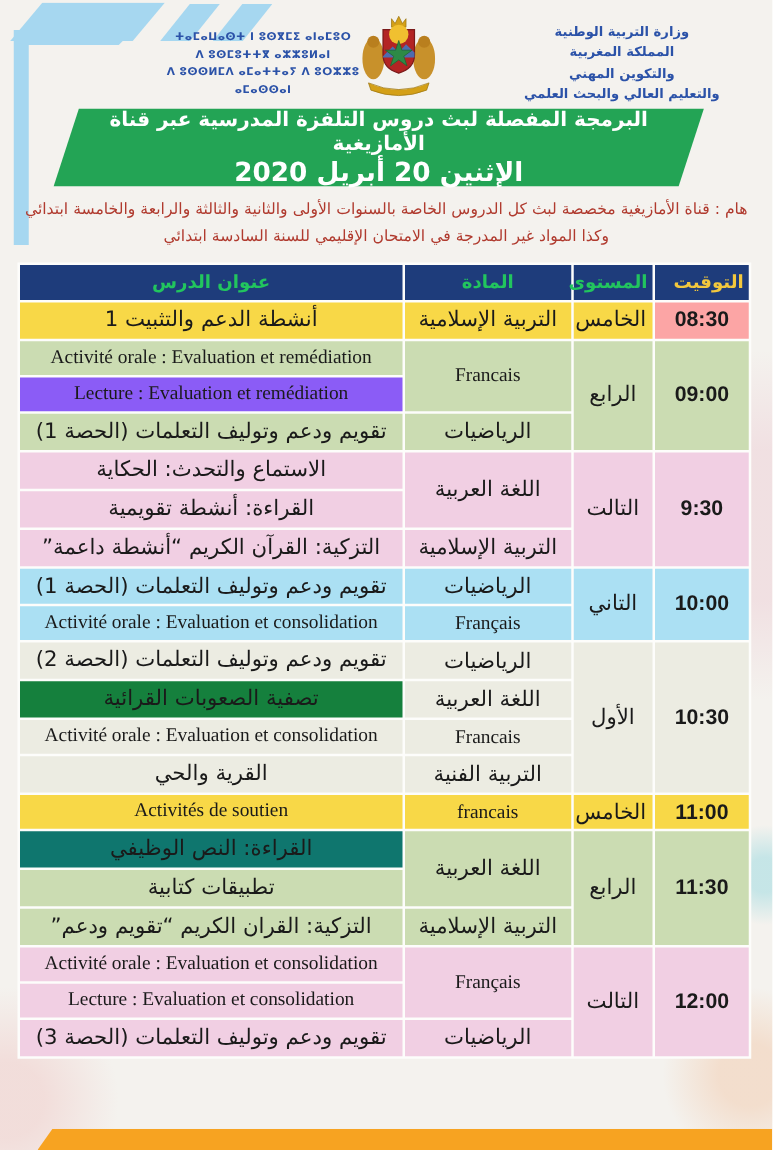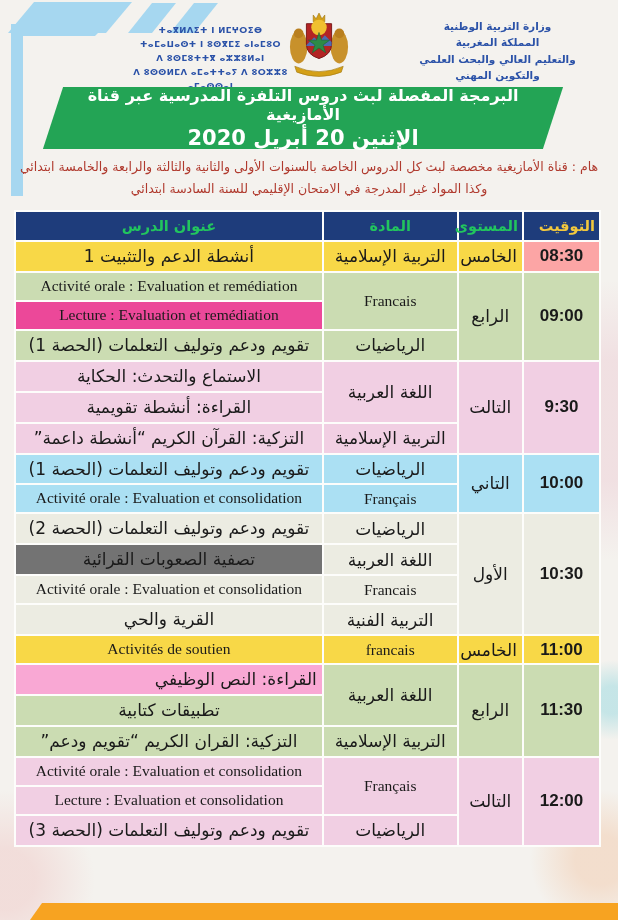--- a/index.html
+++ b/index.html
@@ -72,21 +72,20 @@
 <div class="page">
 
   <div class="decor slash-long"></div>
   <div class="decor slash-a"></div>
   <div class="decor slash-b"></div>
   <div class="decor frame-h"></div>
   <div class="decor frame-v"></div>
 
   <div class="letterhead">
     <div class="ministry tif">
-      <div>ⵜⴰⴳⵍⴷⵉⵜ ⵏ ⵍⵎⵖⵔⵉⴱ</div>
       <div>ⵜⴰⵎⴰⵡⴰⵙⵜ ⵏ ⵓⵙⴳⵎⵉ ⴰⵏⴰⵎⵓⵔ</div>
       <div>ⴷ ⵓⵙⵎⵓⵜⵜⴳ ⴰⵣⵣⵓⵍⴰⵏ</div>
       <div>ⴷ ⵓⵙⵙⵍⵎⴷ ⴰⵎⴰⵜⵜⴰⵢ ⴷ ⵓⵔⵣⵣⵓ ⴰⵎⴰⵙⵙⴰⵏ</div>
     </div>
     <div class="crest">
       <svg width="62" height="66" viewBox="0 0 64 68">
         <path d="M26 3 l3 4 3-6 3 6 3-4 v7 h-12z" fill="#d4a017" stroke="#9c7510" stroke-width="0.6"></path>
         <ellipse cx="11" cy="36" rx="9" ry="17" fill="#c8912b"></ellipse>
         <ellipse cx="53" cy="36" rx="9" ry="17" fill="#c8912b"></ellipse>
         <circle cx="11" cy="22" r="5" fill="#b97f1e"></circle>
@@ -94,22 +93,22 @@
         <path d="M19 12 h26 v21 q0 11 -13 15 q-13 -4 -13 -15z" fill="#b32424" stroke="#7a1a1a" stroke-width="1"></path>
         <circle cx="32" cy="16" r="8" fill="#f0c030"></circle>
         <path d="M19 34 l8 -8 5 5 6 -7 7 7 v4 h-26z" fill="#3b79c9" opacity="0.85"></path>
         <path d="M32 21 l2.6 8 8.4 0 -6.8 5 2.6 8 -6.8 -5 -6.8 5 2.6 -8 -6.8 -5 8.4 0z" fill="#2d8a46" stroke="#1d6330" stroke-width="0.6"></path>
         <path d="M7 56 q25 11 50 0 l-2 6 q-23 9 -46 0z" fill="#d4a017" stroke="#9c7510" stroke-width="0.6"></path>
       </svg>
     </div>
     <div class="ministry ar">
       <div>وزارة التربية الوطنية</div>
       <div>المملكة المغربية</div>
+      <div>والتكوين المهني</div>
       <div>والتعليم العالي والبحث العلمي</div>
-      <div>والتكوين المهني</div>
     </div>
   </div>
 
   <div class="banner">
     <div class="banner-inner">
       <div class="banner-title">البرمجة المفصلة لبث دروس التلفزة المدرسية عبر قناة الأمازيغية</div>
       <div class="banner-date">الإثنين 20 أبريل 2020</div>
     </div>
   </div>
 
@@ -137,21 +136,21 @@
           <td class="subject-cell" style="background: rgb(248, 216, 71);">التربية الإسلامية</td>
           <td class="lesson-cell" style="background: rgb(248, 216, 71);">أنشطة الدعم والتثبيت 1</td>
         </tr>
         <tr>
           <td class="time-cell" rowspan="3" style="background: rgb(203, 220, 178);">09:00</td>
           <td class="level-cell" rowspan="3" style="background: rgb(203, 220, 178);">الرابع</td>
           <td class="subject-cell latin" rowspan="2" style="background: rgb(203, 220, 178);">Francais</td>
           <td class="lesson-cell latin" style="background: rgb(203, 220, 178); text-align: center;">Activité orale : Evaluation et remédiation</td>
         </tr>
         <tr>
-          <td class="lesson-cell latin" style="background: #ec4899;">Lecture : Evaluation et remédiation</td>
+          <td class="lesson-cell latin" style="background: #8b5cf6;">Lecture : Evaluation et remédiation</td>
         </tr>
         <tr>
           <td class="subject-cell" style="background: rgb(203, 220, 178);">الرياضيات</td>
           <td class="lesson-cell" style="background: rgb(203, 220, 178);">تقويم ودعم وتوليف التعلمات  (الحصة 1)</td>
         </tr>
         <tr>
           <td class="time-cell" rowspan="3" style="background: rgb(241, 207, 227);">9:30</td>
           <td class="level-cell" rowspan="3" style="background: rgb(241, 207, 227);">التالت</td>
           <td class="subject-cell" rowspan="2" style="background: rgb(241, 207, 227);">اللغة العربية</td>
           <td class="lesson-cell" style="background: rgb(241, 207, 227);">الاستماع والتحدث: الحكاية</td>
@@ -174,41 +173,41 @@
           <td class="lesson-cell latin" style="background: rgb(171, 224, 243);">Activité orale : Evaluation et consolidation</td>
         </tr>
         <tr>
           <td class="time-cell" rowspan="4" style="background: rgb(236, 236, 226);">10:30</td>
           <td class="level-cell" rowspan="4" style="background: rgb(236, 236, 226);">الأول</td>
           <td class="subject-cell" style="background: rgb(236, 236, 226);">الرياضيات</td>
           <td class="lesson-cell" style="background: rgb(236, 236, 226);">تقويم ودعم وتوليف التعلمات (الحصة 2)</td>
         </tr>
         <tr>
           <td class="subject-cell" style="background: rgb(236, 236, 226);">اللغة العربية</td>
-          <td class="lesson-cell" style="background: #737373;">تصفية الصعوبات القرائية</td>
+          <td class="lesson-cell" style="background: #15803d;">تصفية الصعوبات القرائية</td>
         </tr>
         <tr>
           <td class="subject-cell latin" style="background: rgb(236, 236, 226);">Francais</td>
           <td class="lesson-cell latin" style="background: rgb(236, 236, 226);">Activité orale : Evaluation et consolidation</td>
         </tr>
         <tr>
           <td class="subject-cell" style="background: rgb(236, 236, 226);">التربية الفنية</td>
           <td class="lesson-cell" style="background: rgb(236, 236, 226);">القرية والحي</td>
         </tr>
         <tr>
           <td class="time-cell" style="background: rgb(248, 216, 71);">11:00</td>
           <td class="level-cell" style="background: rgb(248, 216, 71);">الخامس</td>
           <td class="subject-cell latin" style="background: rgb(248, 216, 71);">francais</td>
           <td class="lesson-cell latin" style="background: rgb(248, 216, 71);">Activités de soutien</td>
         </tr>
         <tr>
           <td class="time-cell" rowspan="3" style="background: rgb(203, 220, 178);">11:30</td>
           <td class="level-cell" rowspan="3" style="background: rgb(203, 220, 178);">الرابع</td>
           <td class="subject-cell" rowspan="2" style="background: rgb(203, 220, 178);">اللغة العربية</td>
-          <td class="lesson-cell" style="background: #f9a8d4; text-align: right;">القراءة: النص الوظيفي</td>
+          <td class="lesson-cell" style="background: #0f766e;">القراءة: النص الوظيفي</td>
         </tr>
         <tr>
           <td class="lesson-cell" style="background: rgb(203, 220, 178);">تطبيقات كتابية</td>
         </tr>
         <tr>
           <td class="subject-cell" style="background: rgb(203, 220, 178);">التربية الإسلامية</td>
           <td class="lesson-cell" style="background: rgb(203, 220, 178);">التزكية: القران الكريم “تقويم ودعم”</td>
         </tr>
         <tr>
           <td class="time-cell" rowspan="3" style="background: rgb(241, 207, 227);">12:00</td>

